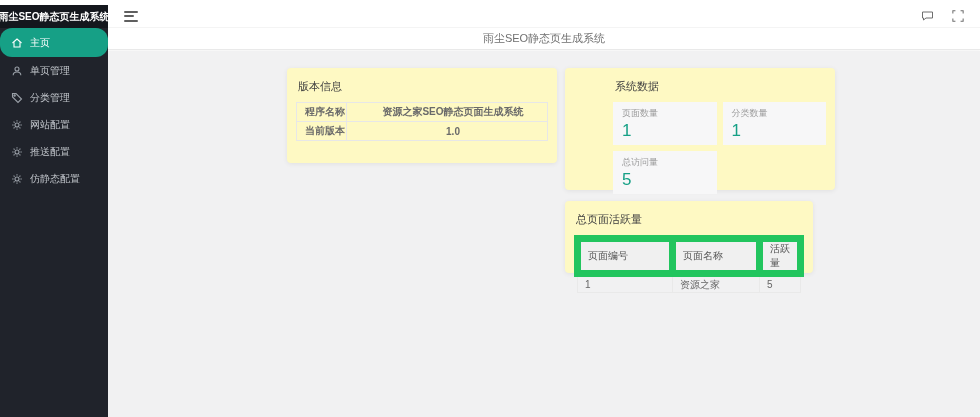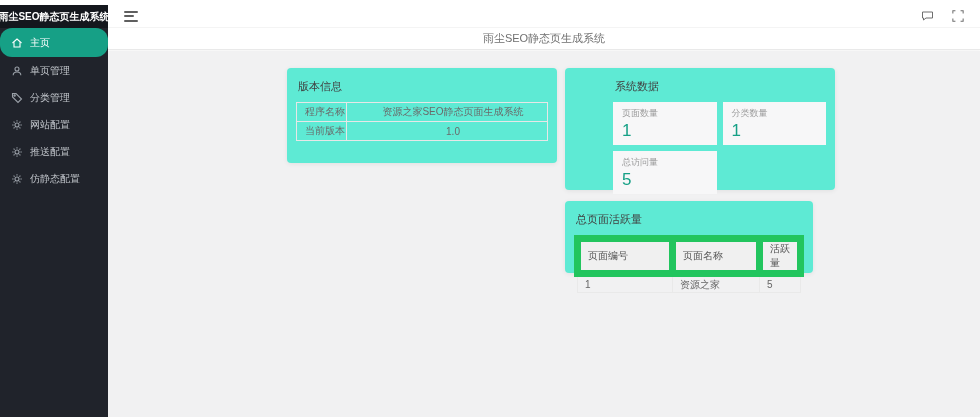--- a/index.html
+++ b/index.html
@@ -29,25 +29,25 @@
   .menu-toggle i:nth-child(3){ width:14px; }
   .topbar-right { margin-left:auto; display:flex; align-items:center; gap:18px; color:#6e6e6e; }
   .topbar-right svg { display:block; }
 
   .crumbbar { height:22px; background:#fff; border-bottom:1px solid #e9e9e9;
               box-shadow:0 1px 2px rgba(0,0,0,.05); display:flex; align-items:center; justify-content:center; }
   .crumb-title { font-size:11px; color:#6f6f6f; }
 
   
   .content { position:absolute; left:0; top:46px; width:872px; height:366px; background:#f1f1f2; }
-  .card { position:absolute; background:#5eead4; border-radius:4px; box-shadow:0 1px 5px rgba(0,0,0,.07); padding:9px 9px; }
+  .card { position:absolute; background:#fef9c3; border-radius:4px; box-shadow:0 1px 5px rgba(0,0,0,.07); padding:9px 9px; }
   .card-title { font-size:11px; color:#404040; margin:2px 0 8px 2px; }
 
   .card-version { left:179px; top:17px; width:270px; height:95px; }
-  .v-table { width:100%; border-collapse:collapse; table-layout:fixed; }
+  .v-table { width:100%; border-collapse:collapse; table-layout:fixed;font-weight:bold; }
   .v-table td { border:1px solid #e7e7e7; height:19px; font-size:10px; color:#6a6a6a; padding:0 0 0 8px; }
   .v-table td.lbl { width:50px; }
   .v-table td.val { padding-left:12px;text-align:center; }
 
   .card-system { left:457px; top:17px; width:270px; height:122px;padding-left:48px; }
   .stat-grid { display:grid; grid-template-columns:1fr 1fr; gap:6px; }
   .stat-tile { background:#f7f7f8; padding:5px 9px 4px 9px; min-height:41px; }
   .stat-label { font-size:9px; color:#9b9b9b; }
   .stat-value { font-size:17px; color:#16a086; margin-top:1px; }
 

